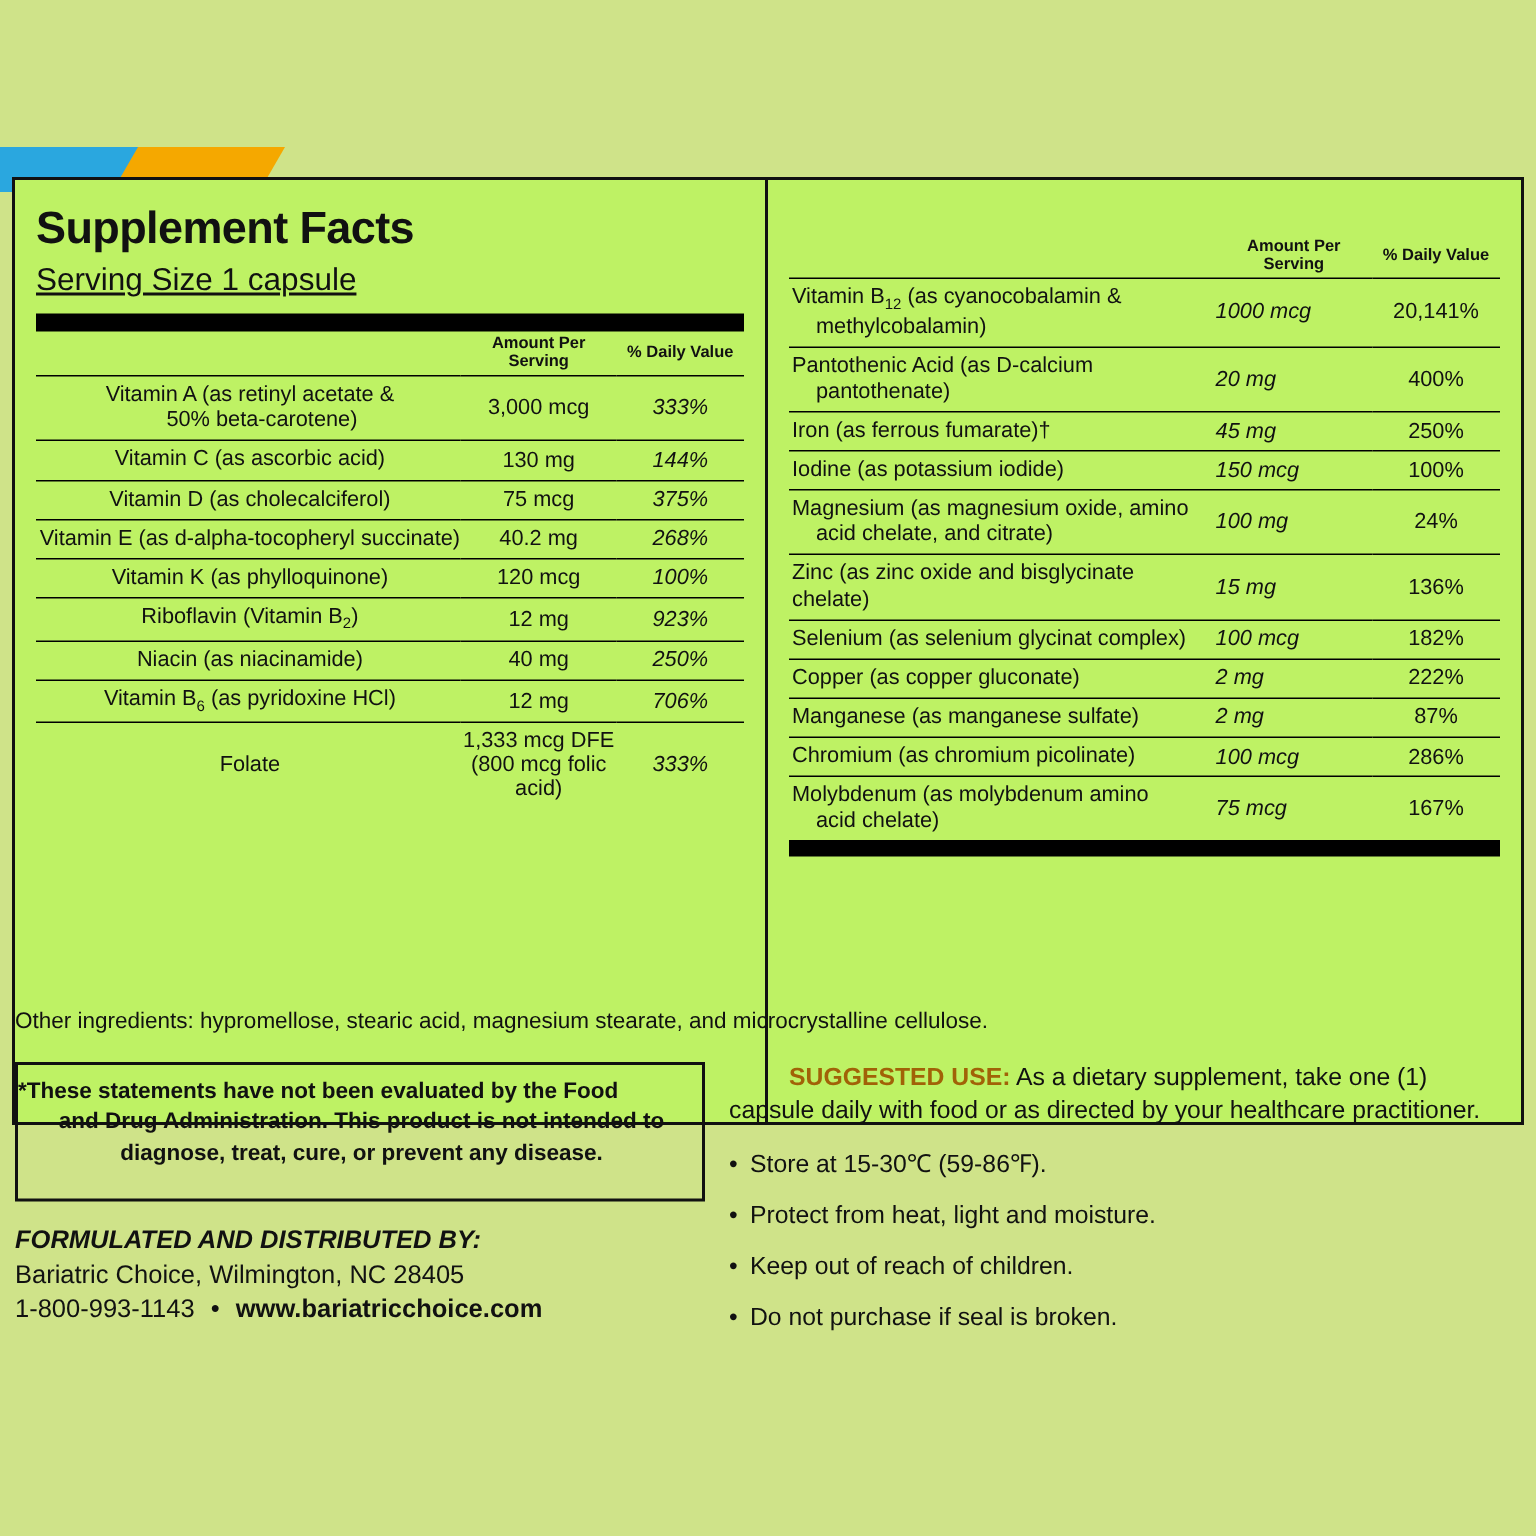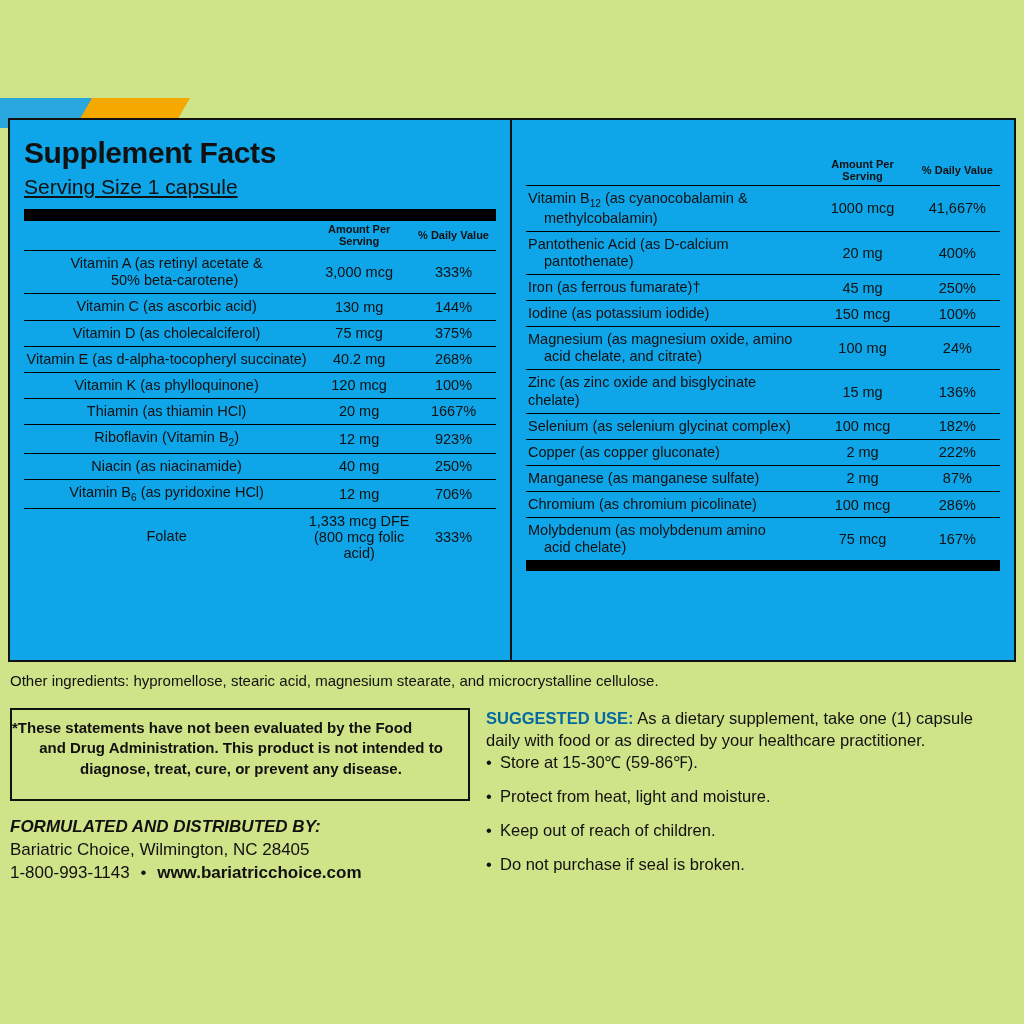--- a/index.html
+++ b/index.html
@@ -20,22 +20,22 @@
     transform-origin: top left;
   }
   .corner-tl2 {
     position:absolute; left:60px; top:98px; width:130px; height:30px;
     background:#f5a800;
     transform: skewX(-30deg);
     transform-origin: top left;
   }
   .panel {
     position:absolute;
-    left:8px; top:118px; width:1008px; height:544px;
-    background:#0ea5e9;
+    left:8px; top:118px; width:1008px; height:632px;
+    background:#bef264;
     border:2px solid #111;
   }
   .panel-inner { display:flex; height:100%; }
   .col-left { width:503px; border-right:2px solid #111; padding:10px 14px 0 14px; }
   .col-right { width:503px; padding:10px 14px 0 14px; }
 
   .sf-title {
     font-family:"Liberation Sans", sans-serif;
     font-weight:bold;
     font-size:30px;
@@ -48,34 +48,34 @@
   .rule-bottom { height:11px; background:#000; }
 
   table.facts { width:100%; border-collapse:collapse; font-size:14.5px; }
   table.facts td { padding:4px 0; vertical-align:middle; }
   table.facts tr.hdr td {
     font-size:11px; font-weight:bold; text-align:center; padding:2px 0 3px 0;
     border-bottom:1px solid #000;
   }
   table.facts tr td.nm { width:60%; padding-left:2px; line-height:1.18;text-align:center; }
   table.facts tr td.amt { width:22%; text-align:center; }
-  table.facts tr td.dv { width:18%; text-align:center; }
+  table.facts tr td.dv { width:18%; text-align:center;font-style:italic; }
   table.facts tr.line td { border-bottom:1px solid #000; }
   .indent { display:block; padding-left:16px; }
   sub { font-size:10px; }
 
   .right-hdr { height:26px; }
   table.facts2 { width:100%; border-collapse:collapse; font-size:14.5px; }
   table.facts2 td { padding:4px 0; vertical-align:middle; }
   table.facts2 tr.hdr td {
     font-size:11px; font-weight:bold; text-align:center; padding:2px 0 3px 0;
     border-bottom:1px solid #000;
   }
   table.facts2 tr td.nm { width:60%; padding-left:2px; line-height:1.18; }
-  table.facts2 tr td.amt { width:22%; text-align:center; }
+  table.facts2 tr td.amt { width:22%; text-align:left;font-style:italic; }
   table.facts2 tr td.dv { width:18%; text-align:center; }
   table.facts2 tr.line td { border-bottom:1px solid #000; }
 
   .other-ing {
     position:absolute; left:10px; top:672px; width:1004px;
     font-size:15px;
   }
 
   .disclaimer {
     position:absolute; left:10px; top:708px; width:460px; height:93px;
@@ -89,22 +89,22 @@
     position:absolute; left:10px; top:816px; width:470px;
     font-size:17px; line-height:1.35;
   }
   .formulated .ttl { font-weight:bold; font-size:17px;font-style:italic; }
   .formulated .site { font-weight:bold; }
 
   .usage {
     position:absolute; left:486px; top:708px; width:520px;
     font-size:16.5px; line-height:1.33;
   }
-  .usage .lbl { color:#0369a1; font-weight:bold; }
-  .bullets { }
+  .usage .lbl { color:#a16207; font-weight:bold;margin-left:40px; }
+  .bullets { margin-top:14px; }
   .bullets div { margin-bottom:12px; font-size:16.5px; }
   .bullets .dot { display:inline-block; width:14px; }
 </style>
 </head>
 <body>
 
 <div class="corner-tl2"></div>
 <div class="corner-tl"></div>
 
 <div class="panel">
@@ -144,25 +144,20 @@
           <td class="nm">Vitamin E (as d-alpha-tocopheryl succinate)</td>
           <td class="amt">40.2 mg</td>
           <td class="dv">268%</td>
         </tr>
         <tr class="line">
           <td class="nm">Vitamin K (as phylloquinone)</td>
           <td class="amt">120 mcg</td>
           <td class="dv">100%</td>
         </tr>
         <tr class="line">
-          <td class="nm">Thiamin (as thiamin HCl)</td>
-          <td class="amt">20 mg</td>
-          <td class="dv">1667%</td>
-        </tr>
-        <tr class="line">
           <td class="nm">Riboflavin (Vitamin B<sub>2</sub>)</td>
           <td class="amt">12 mg</td>
           <td class="dv">923%</td>
         </tr>
         <tr class="line">
           <td class="nm">Niacin (as niacinamide)</td>
           <td class="amt">40 mg</td>
           <td class="dv">250%</td>
         </tr>
         <tr class="line">
@@ -190,21 +185,21 @@
           <td></td>
           <td>Amount Per Serving</td>
           <td>% Daily Value</td>
         </tr>
         <tr class="line">
           <td class="nm">
             <span>Vitamin B<sub>12</sub> (as cyanocobalamin &amp;</span>
             <span class="indent">methylcobalamin)</span>
           </td>
           <td class="amt">1000 mcg</td>
-          <td class="dv">41,667%</td>
+          <td class="dv">20,141%</td>
         </tr>
         <tr class="line">
           <td class="nm">
             <span>Pantothenic Acid (as D-calcium</span>
             <span class="indent">pantothenate)</span>
           </td>
           <td class="amt">20 mg</td>
           <td class="dv">400%</td>
         </tr>
         <tr class="line">

